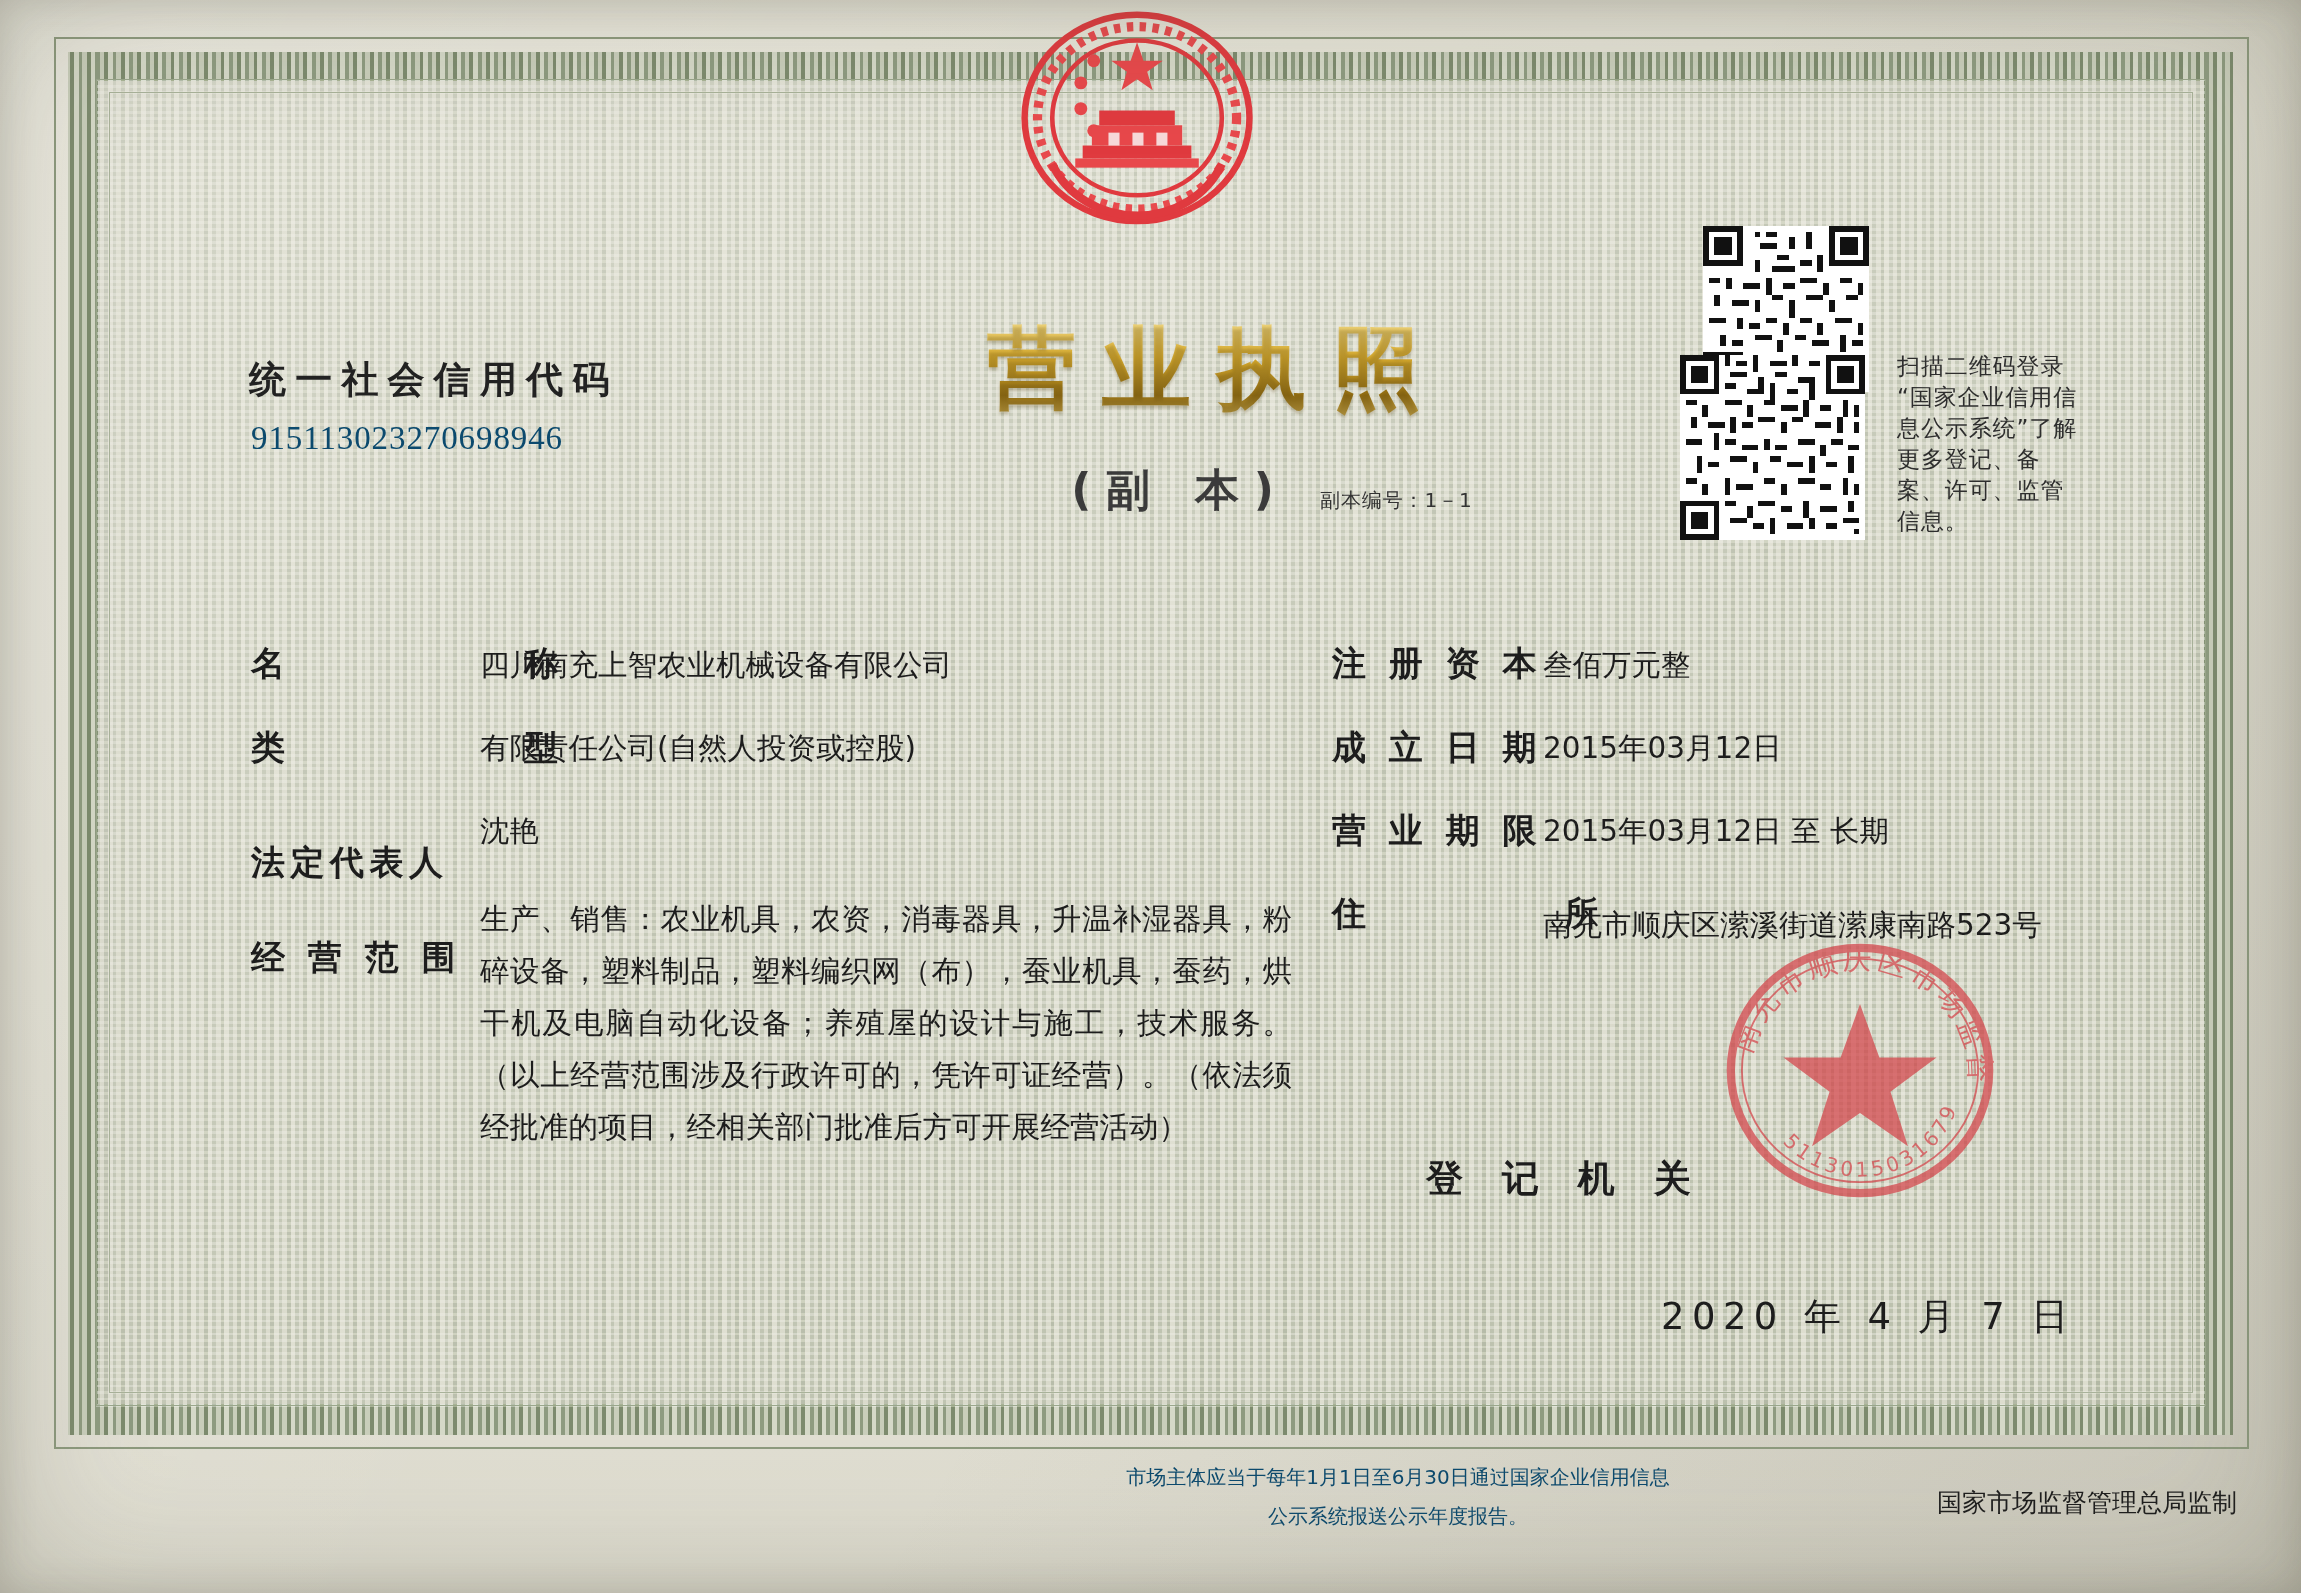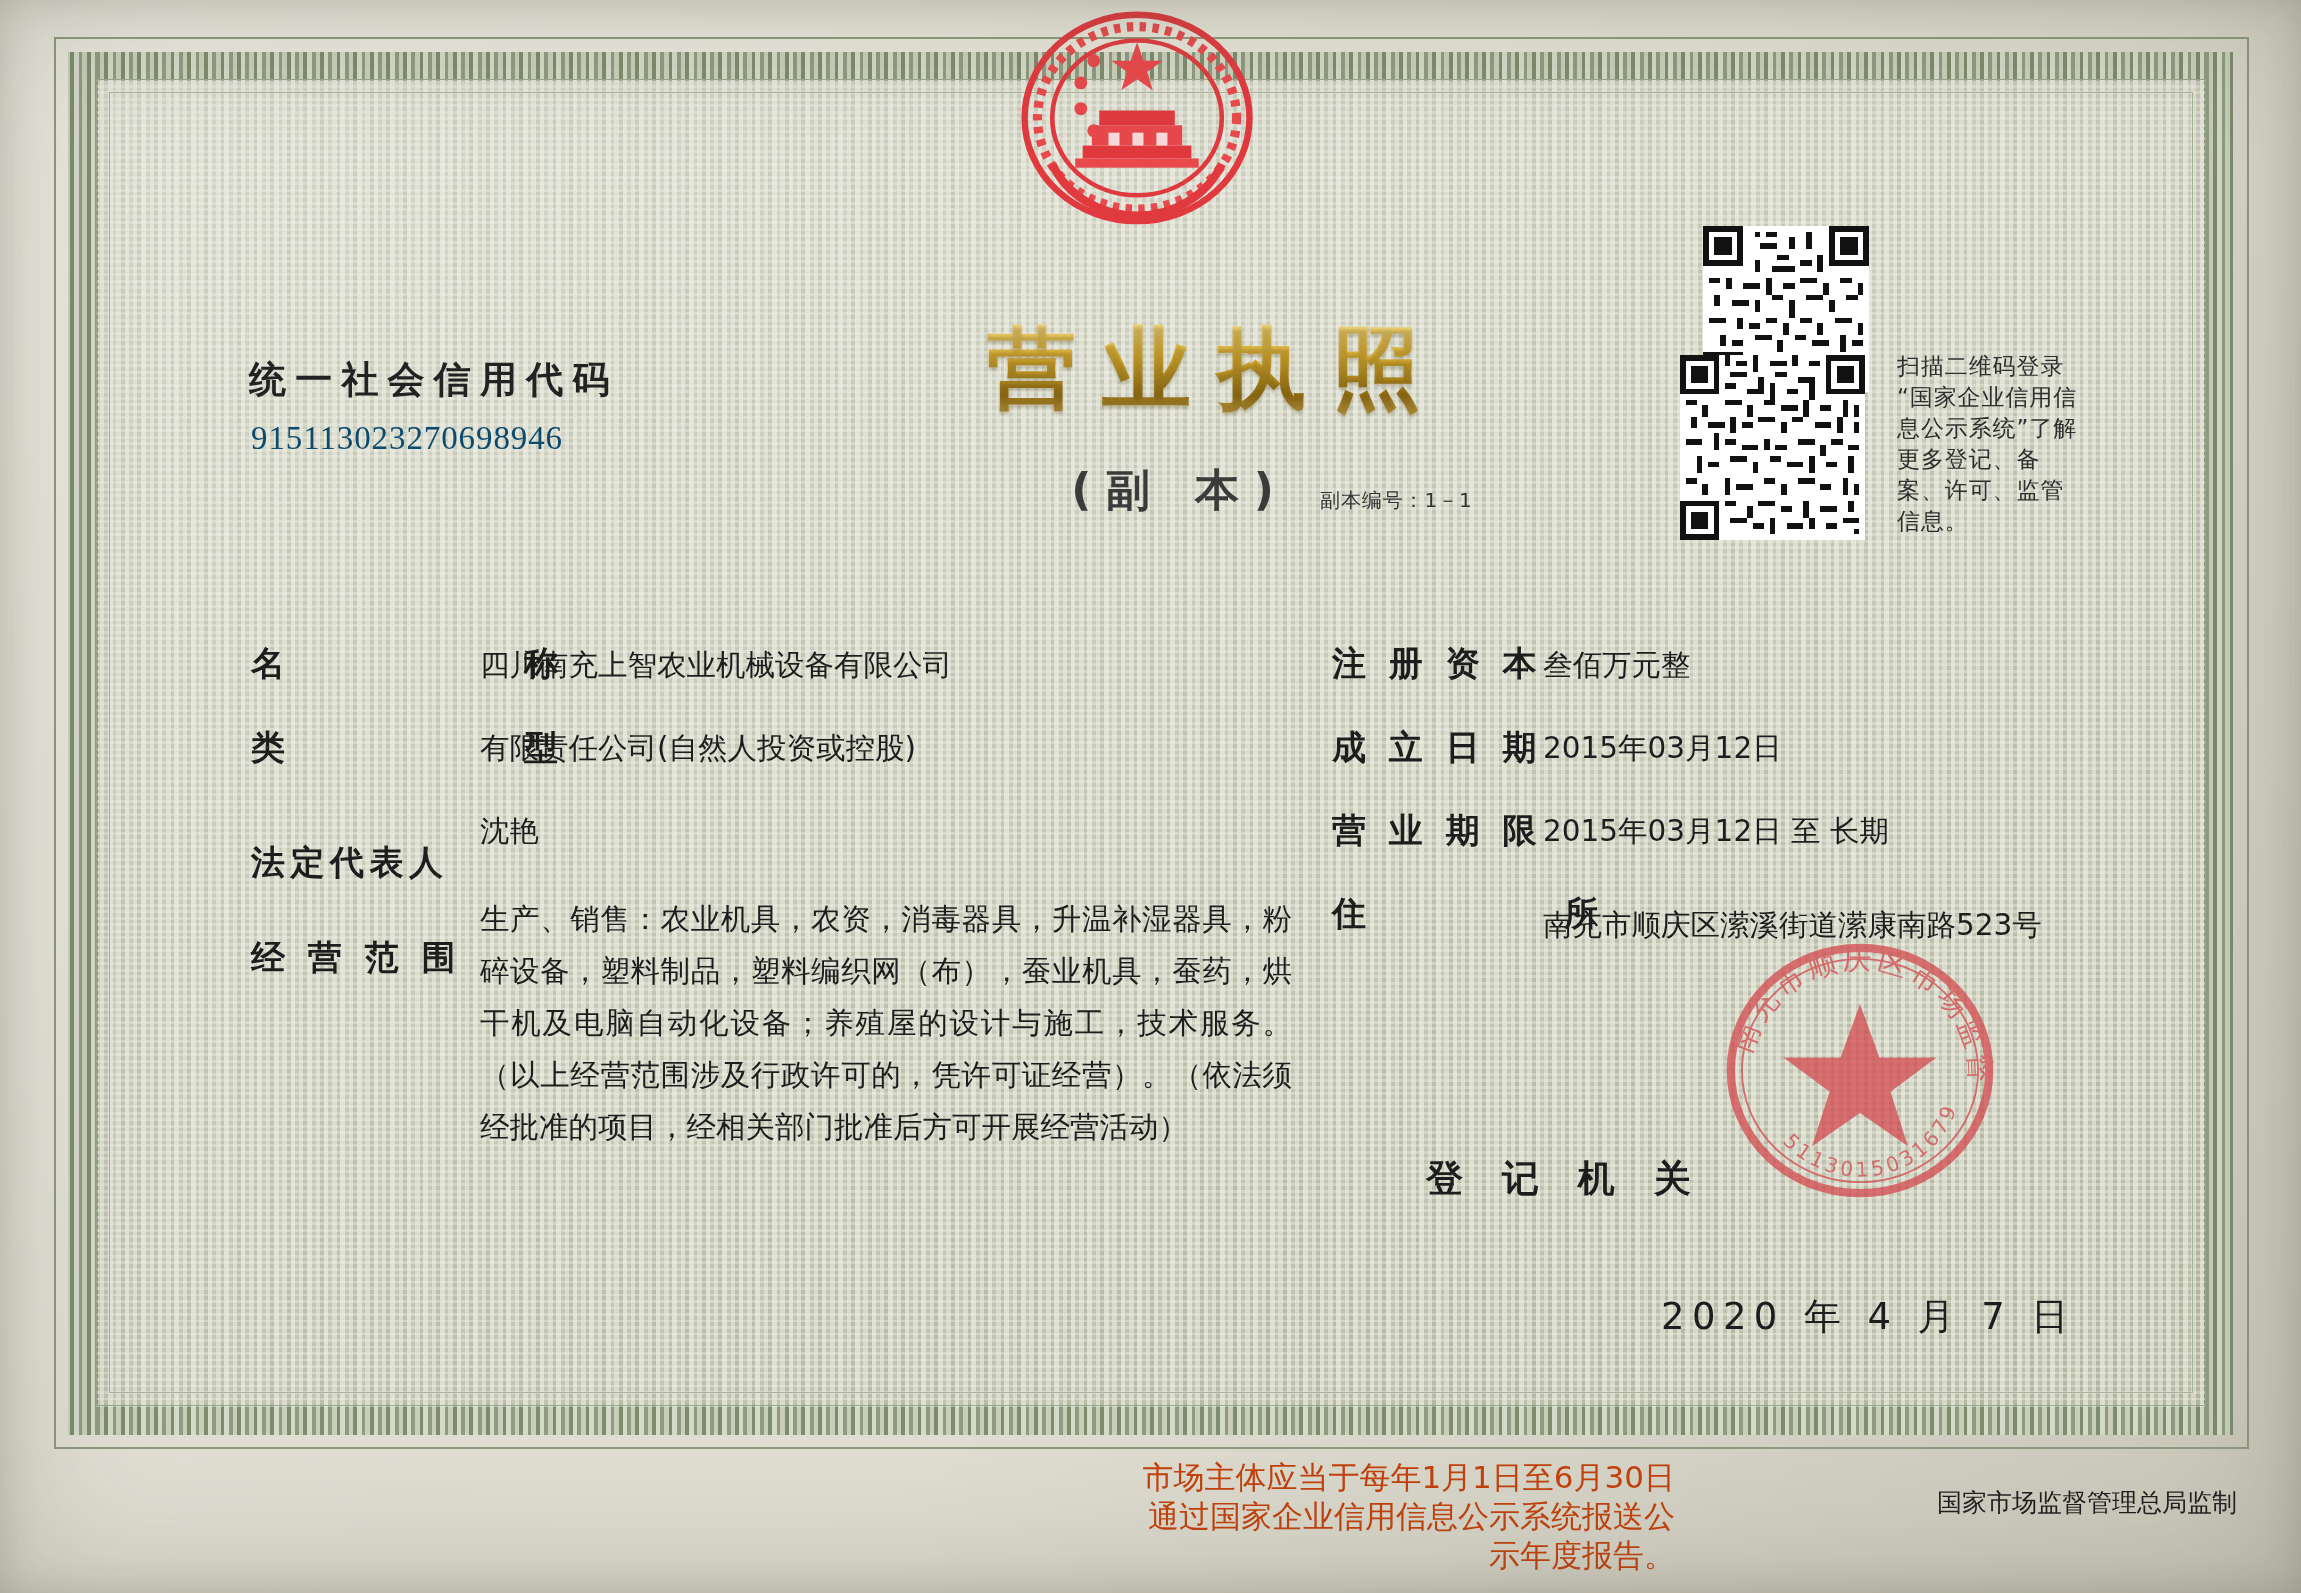--- a/index.html
+++ b/index.html
@@ -252,25 +252,25 @@
     position:absolute;
     left:74px; top:1486px;
     font-family:"DejaVu Sans","Liberation Sans",sans-serif;
     font-size:25px;
     color:#1d1d1d;
   }
   .footer-center{
     position:absolute;
     left:1121px; top:1458px;
     width:554px;
-    text-align:right;
-    font-family:"DejaVu Sans","Liberation Sans",sans-serif;
-    font-size:31px;
+    text-align:center;
+    font-family:"DejaVu Sans","Liberation Sans",sans-serif;
+    font-size:20px;
     line-height:39px;
-    color:#c2410c;
+    color:#0c4a6e;
   }
   .footer-right{
     position:absolute;
     right:65px; top:1486px;
     font-family:"DejaVu Sans","Liberation Sans",sans-serif;
     font-size:25px;
     color:#1d1d1d;
   }
   .edge-shadow{
     position:absolute; inset:0;

